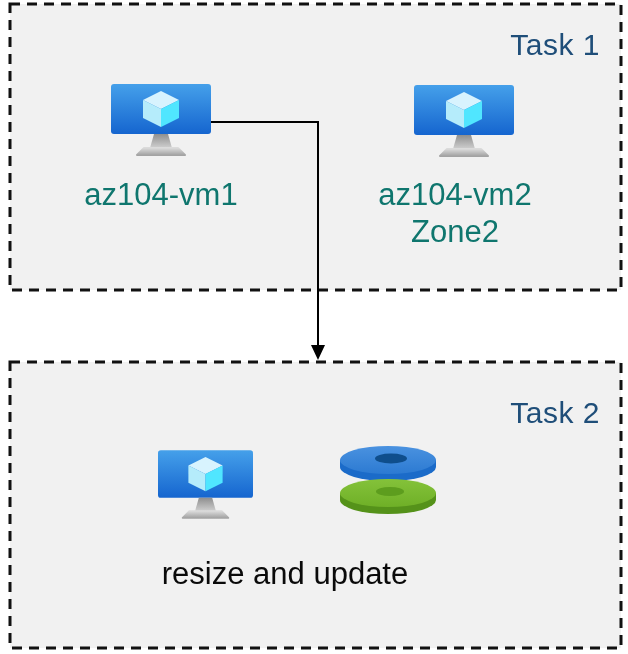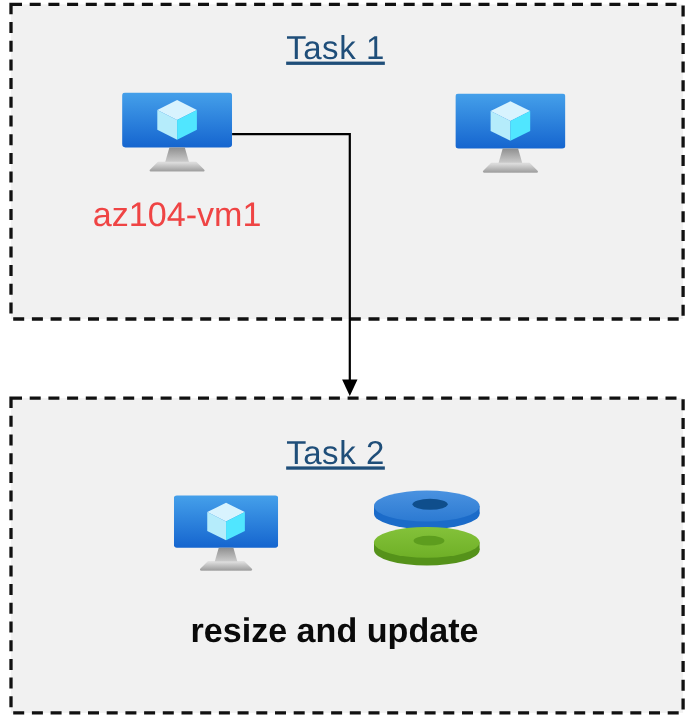--- a/index.html
+++ b/index.html
@@ -10,41 +10,39 @@
     background: #ffffff;
     font-family: "Liberation Sans", sans-serif;
     overflow: hidden;
   }
   .abs { position: absolute; }
   .overlay { position: absolute; left: 0; top: 0; }
   .panel-title {
     position: absolute;
     left: 10px;
     width: 590px;
-    text-align: center;
+    text-align: right;
     font-size: 30px;
     color: #1f4e79;
     letter-spacing: 0.5px;
-    text-decoration: underline;
   }
   .vm-label {
     position: absolute;
     width: 200px;
     text-align: center;
     font-size: 31px;
     line-height: 37px;
-    color: #ef4444;
+    color: #0f766e;
   }
   .caption {
     position: absolute;
     width: 300px;
-    text-align: right;
+    text-align: center;
     font-size: 31px;
     color: #0a0a0a;
-    font-weight: bold;
   }
 </style>
 </head>
 <body>
 
 <div class="canvas">
 
   <svg width="0" height="0" style="position:absolute">
     <defs>
       <linearGradient id="gmon" x1="0" y1="0" x2="0" y2="1">
@@ -92,20 +90,24 @@
   <svg class="abs" style="left:111px; top:84px" width="100" height="74">
     <use href="#vm-sym"></use>
   </svg>
   <div class="vm-label" style="left:61px; top:176px">
     <div>az104-vm1</div>
   </div>
 
   <svg class="abs" style="left:414px; top:85px" width="100" height="74">
     <use href="#vm-sym"></use>
   </svg>
+  <div class="vm-label" style="left:355px; top:176px">
+    <div>az104-vm2</div>
+    <div>Zone2</div>
+  </div>
 
   <div class="panel-title" style="top:396px">Task 2</div>
 
   <svg class="abs" style="left:158px; top:450px" width="95" height="71">
     <use href="#vm-sym"></use>
   </svg>
 
   <svg class="abs" style="left:338px; top:445px" width="100" height="70" viewBox="0 0 100 70">
     <g>
       <ellipse cx="50" cy="22" rx="48" ry="14" fill="#1b6bc9"></ellipse>

